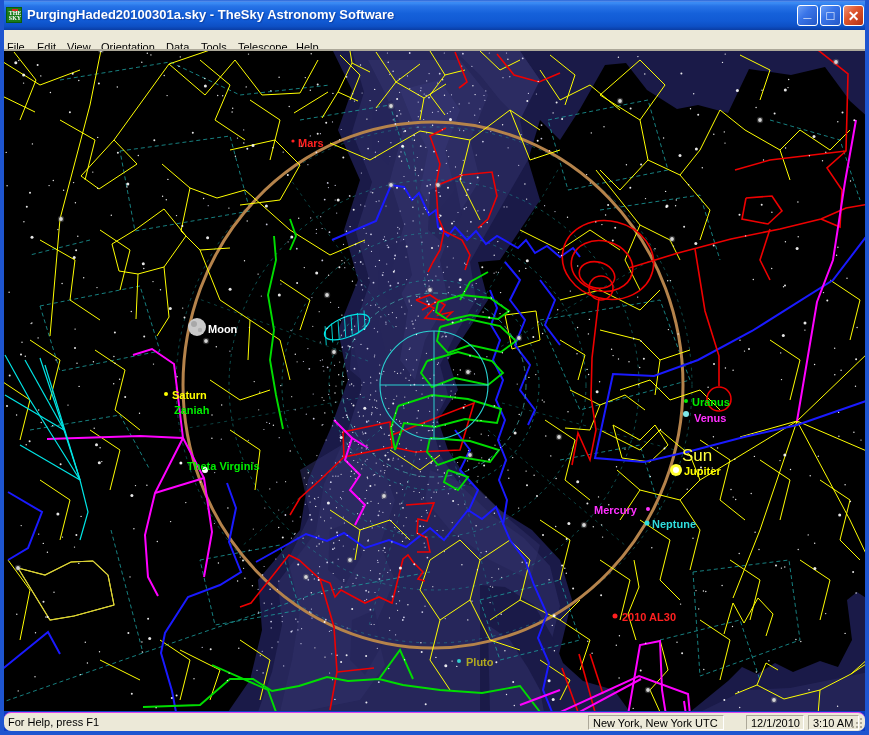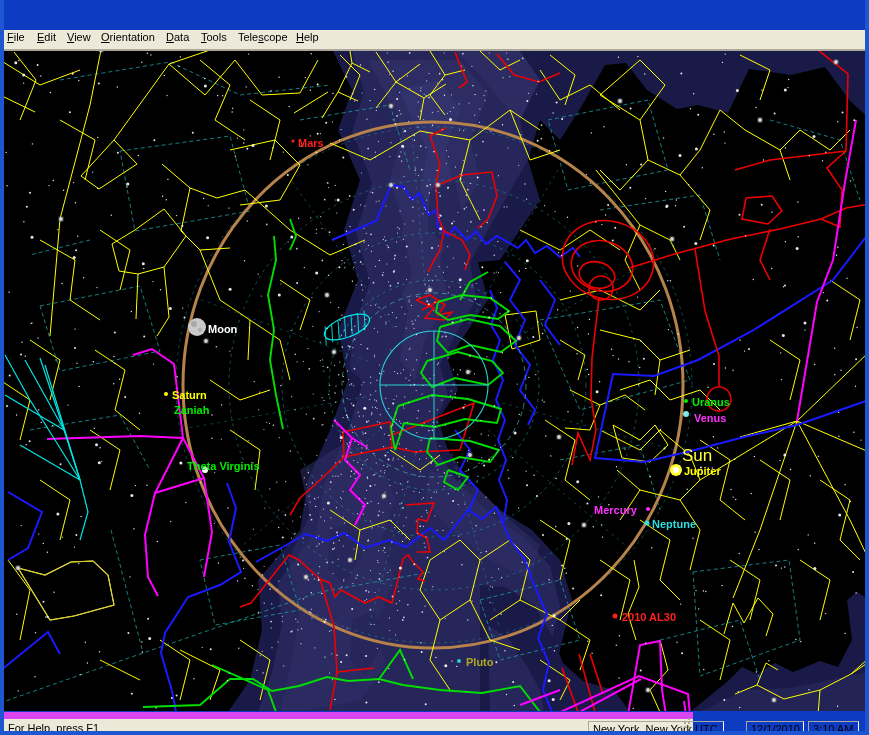--- a/index.html
+++ b/index.html
@@ -16,34 +16,52 @@
 .btns { position:absolute; right:5px; top:5px; display:flex; gap:2px; }
 .btn { width:21px; height:21px; border-radius:3px; border:1px solid #fff; position:relative;
   background:linear-gradient(135deg,#6b9ef5 0%,#3a75e8 40%,#2458c8 100%); }
 .btn.close { background:linear-gradient(135deg,#ee9377 0%,#e0572e 40%,#b53012 100%); }
 .btn span { position:absolute; left:0; top:0; width:100%; height:100%; color:#fff; font-size:14px;
   font-weight:bold; text-align:center; line-height:20px; }
 .btn.min span { line-height:13px; font-size:14px; }
 .btn.max span { font-size:13px; line-height:20px; }
 .menubar { position:absolute; left:4px; top:30px; width:861px; height:19px; background:#ece9d8;
   font-size:11px; color:#000; }
-.menubar span { position:absolute; top:1px; }
+.menubar span { position:absolute; top:11px; }
 .menubar u { text-decoration:underline; }
 .chart { position:absolute; left:4px; top:51px; width:861px; height:660px; background:#000;border-radius:27px; }
 .chartline { position:absolute; left:4px; top:49px; width:861px; height:2px; background:#aca899; }
-.statusbar { position:absolute; left:4px; top:712px; width:689px; height:19px; background:#ece9d8;
-  font-size:11px; color:#000; border-top:7px solid #d946ef; }
+.statusbar { position:absolute; left:4px; top:712px; width:861px; height:19px; background:#ece9d8;
+  font-size:11px; color:#000; border-top:1px solid #d946ef;border-radius:7px; }
 .sb-left { position:absolute; left:4px; top:3px; }
 .panel { position:absolute; top:2px; height:15px; border:1px solid; border-color:#aca899 #fff #fff #aca899;
   padding:0 4px; font-size:11px; line-height:14px; }
 .grip { position:absolute; right:1px; bottom:1px; width:13px; height:13px; }
 .borders { position:absolute; left:0; top:0; width:869px; height:735px; pointer-events:none;
   border-left:4px solid #1e55d0; border-right:4px solid #1e55d0; border-bottom:4px solid #1e55d0; }
 </style></head><body>
 <div class="win">
+  <div class="titlebar">
+    <div class="ticon">
+        <div class="bar"></div>
+        <div class="t1">THE<br>SKY</div>
+      </div>
+    <div class="title">PurgingHaded20100301a.sky - TheSky Astronomy Software</div>
+    <div class="btns">
+      <div class="btn min">
+          <span>_</span>
+        </div>
+      <div class="btn max">
+          <span>□</span>
+        </div>
+      <div class="btn close">
+          <span>✕</span>
+        </div>
+    </div>
+  </div>
   <div class="menubar">
     <span style="left:3px"><u>F</u>ile</span>
     <span style="left:33px"><u>E</u>dit</span>
     <span style="left:63px"><u>V</u>iew</span>
     <span style="left:97px"><u>O</u>rientation</span>
     <span style="left:162px"><u>D</u>ata</span>
     <span style="left:197px"><u>T</u>ools</span>
     <span style="left:234px">Tele<u>s</u>cope</span>
     <span style="left:292px"><u>H</u>elp</span>
   </div>

